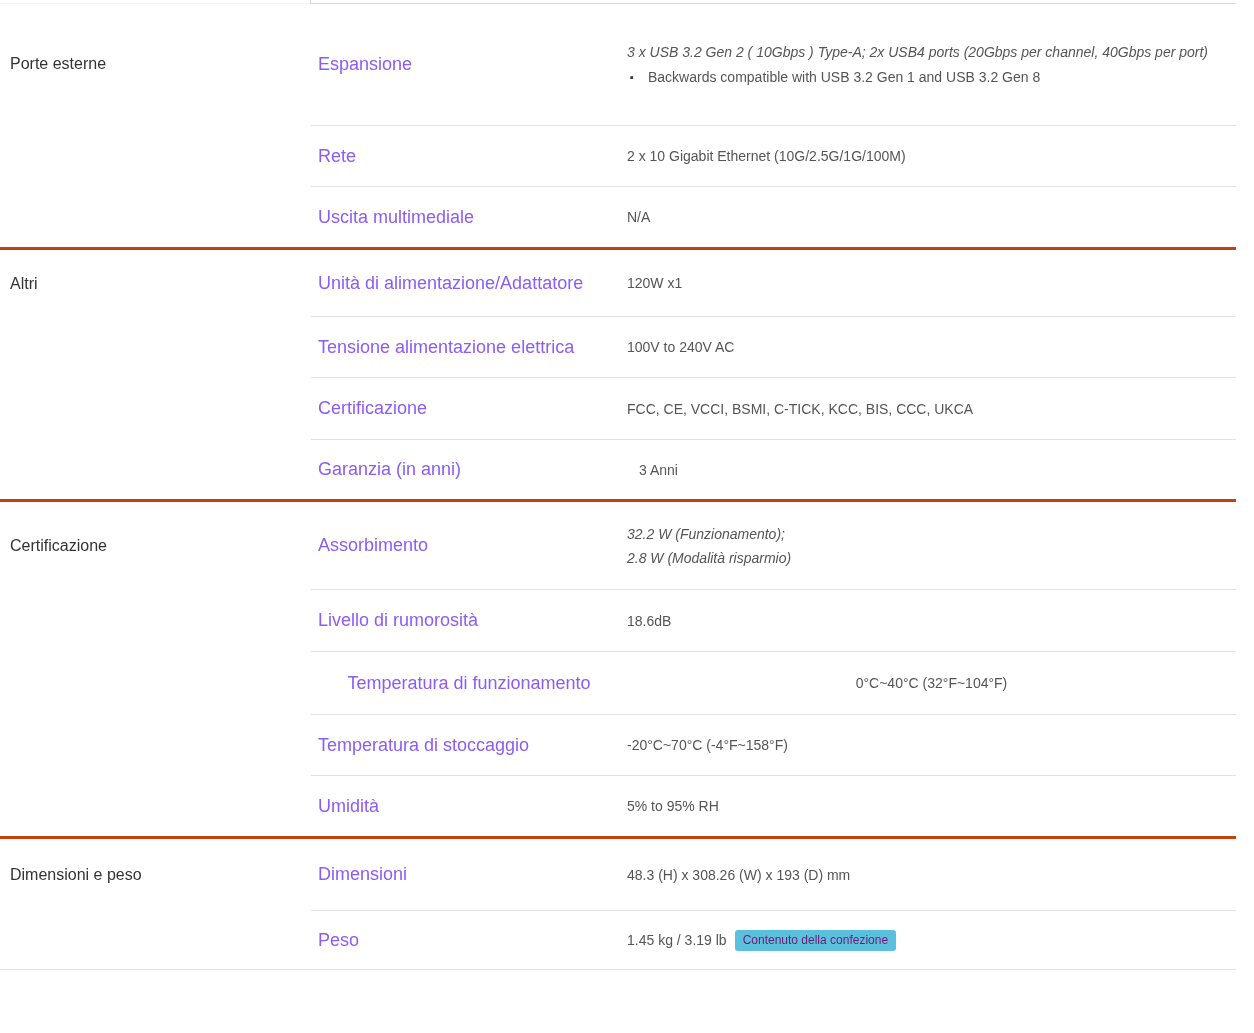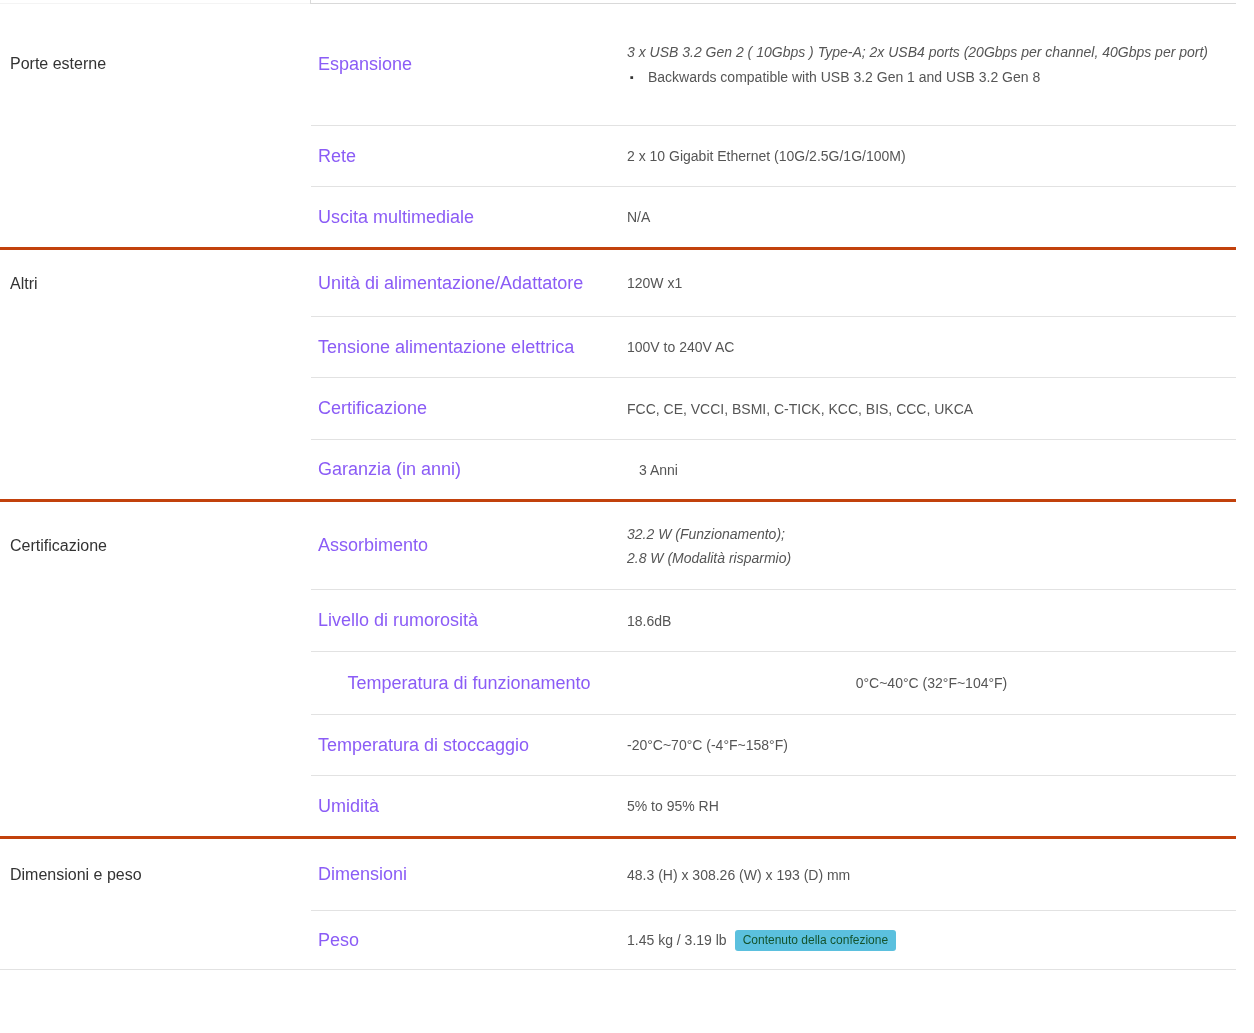--- a/index.html
+++ b/index.html
@@ -165,19 +165,19 @@
   <div class="section">
     <div class="cat-cell ch71">Dimensioni e peso</div>
     <div class="rows">
       <div class="row h71">
         <div class="spec-cell">Dimensioni</div>
         <div class="value-cell">48.3 (H) x 308.26 (W) x 193 (D) mm</div>
       </div>
       <div class="row h59">
         <div class="spec-cell">Peso</div>
         <div class="value-cell">
-          <span>1.45 kg / 3.19 lb</span><span class="badge" style="background: rgb(91, 192, 222); color: #14532d;">Contenuto della confezione</span>
+          <span>1.45 kg / 3.19 lb</span><span class="badge" style="background: rgb(91, 192, 222); color: #701a75;">Contenuto della confezione</span>
         </div>
       </div>
     </div>
   </div>
 
 </div>
 
 </body></html>

